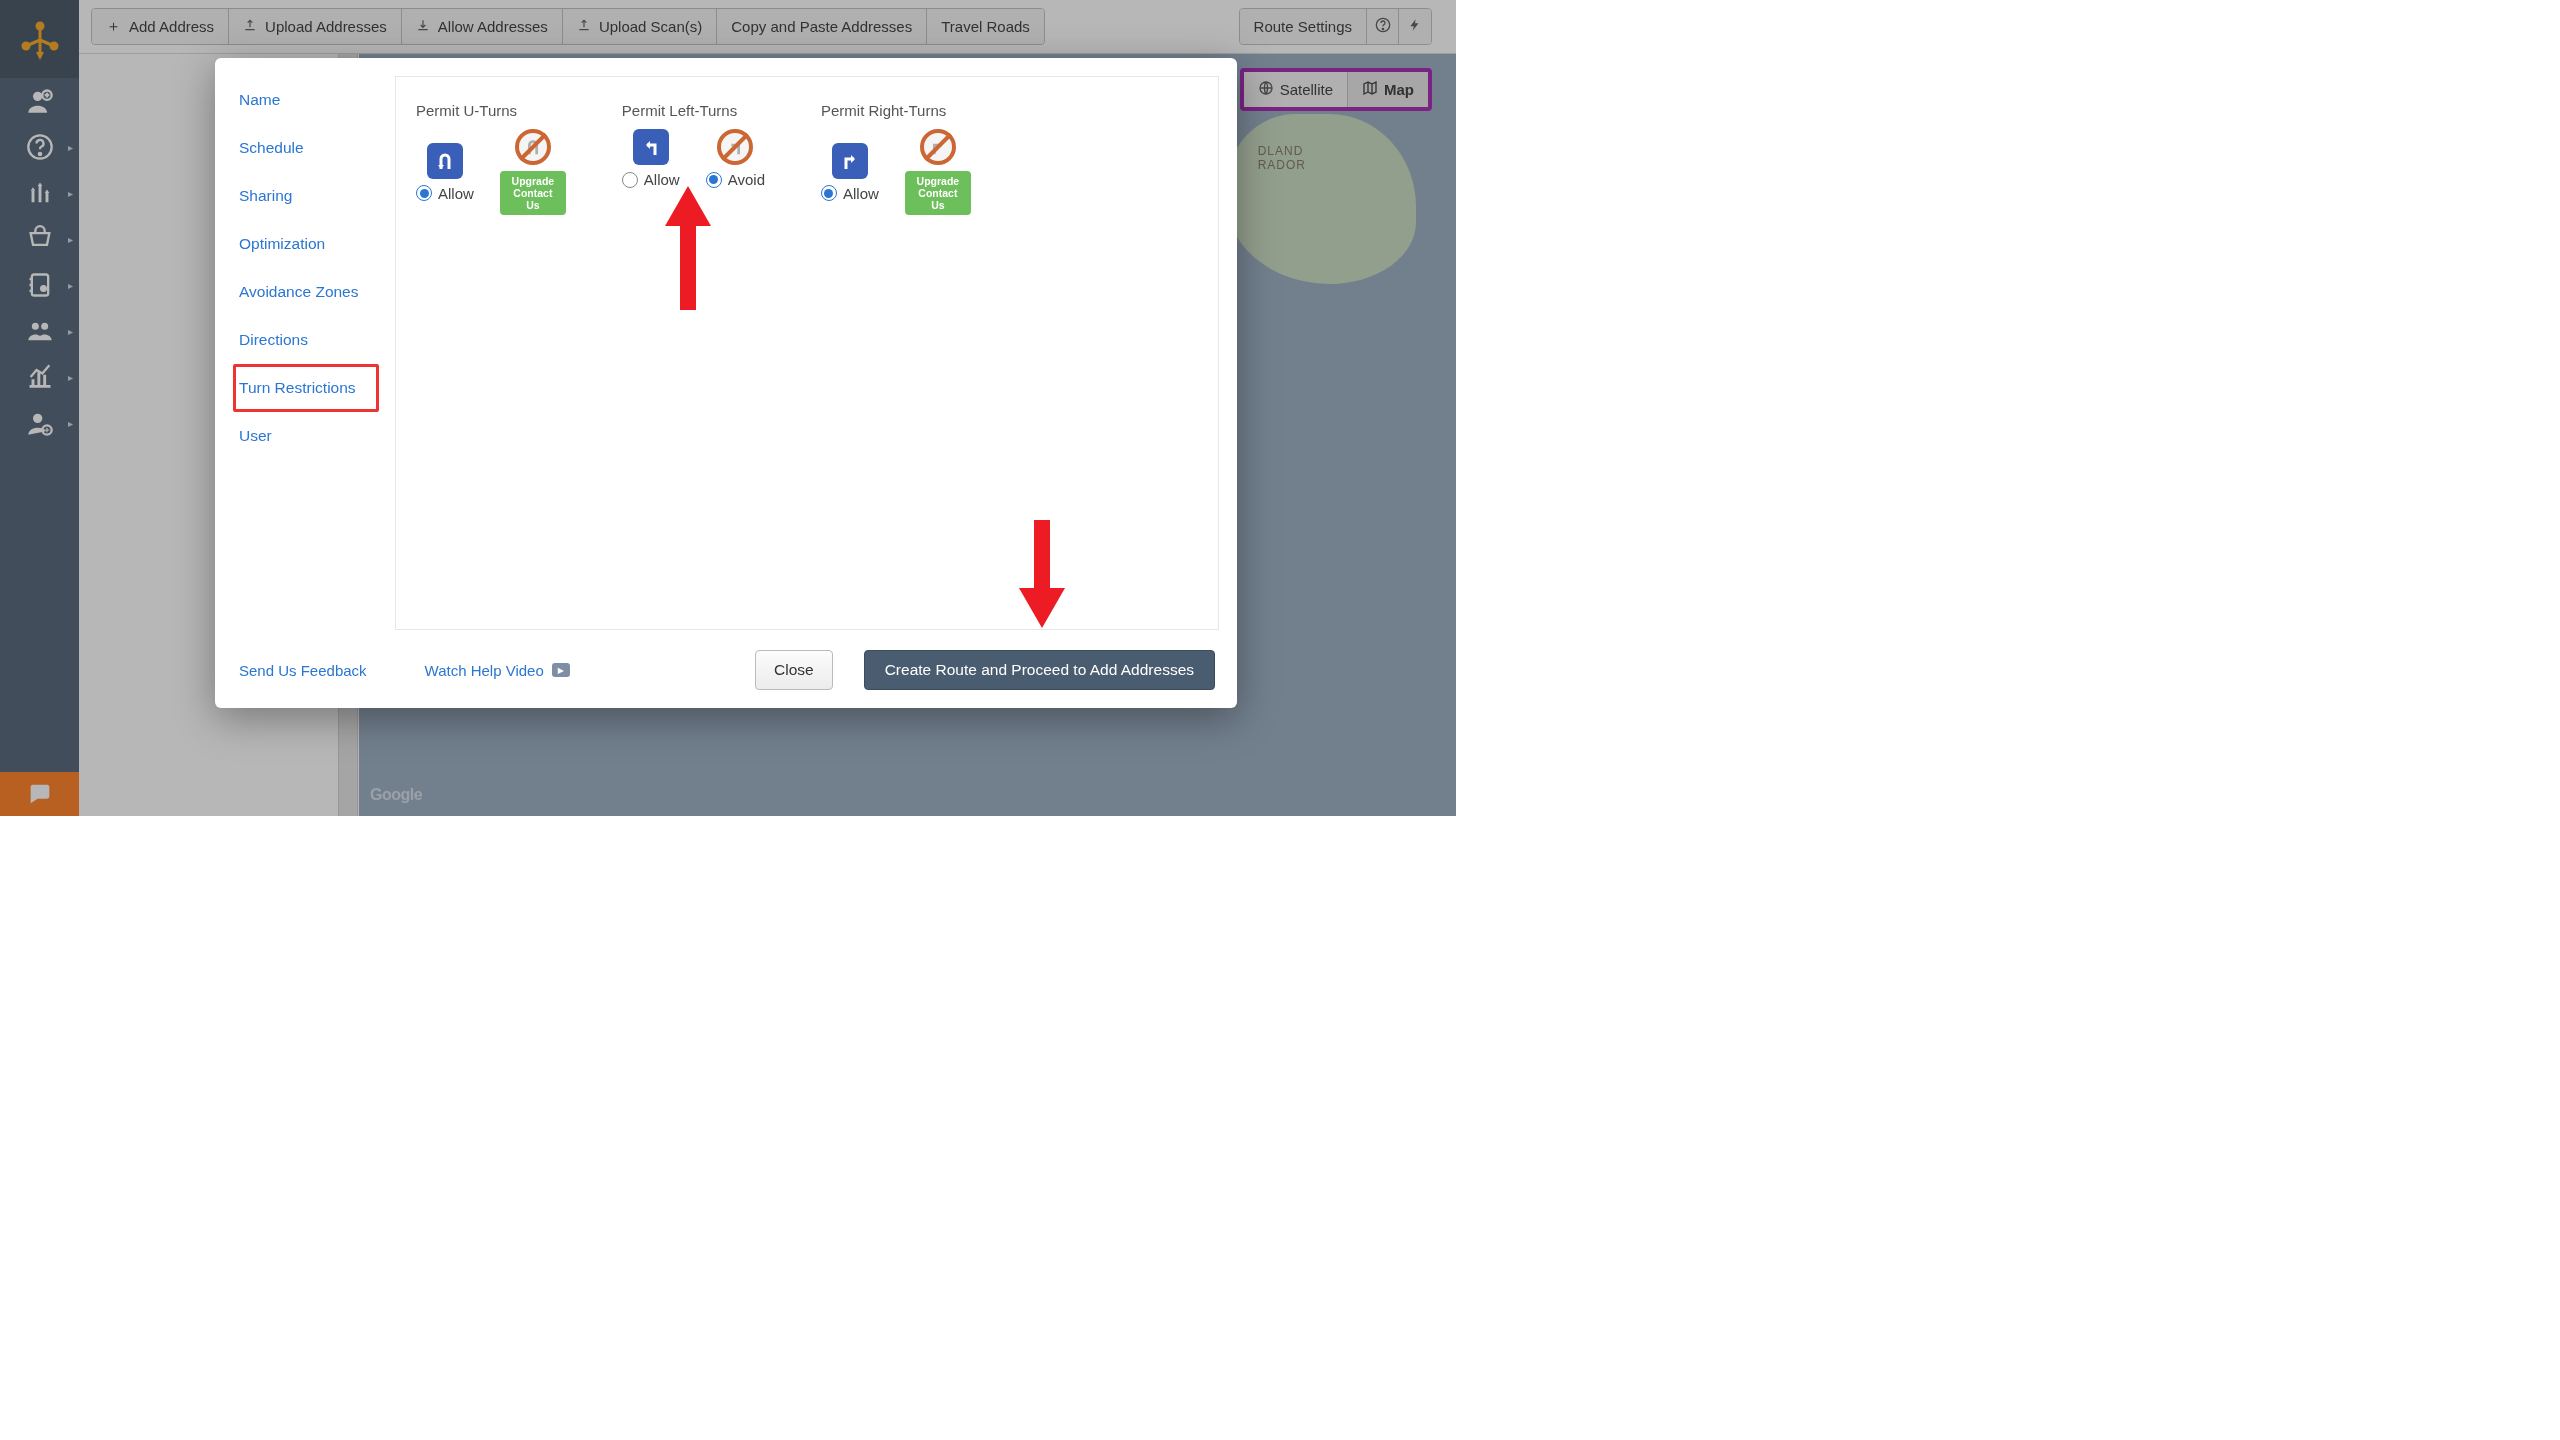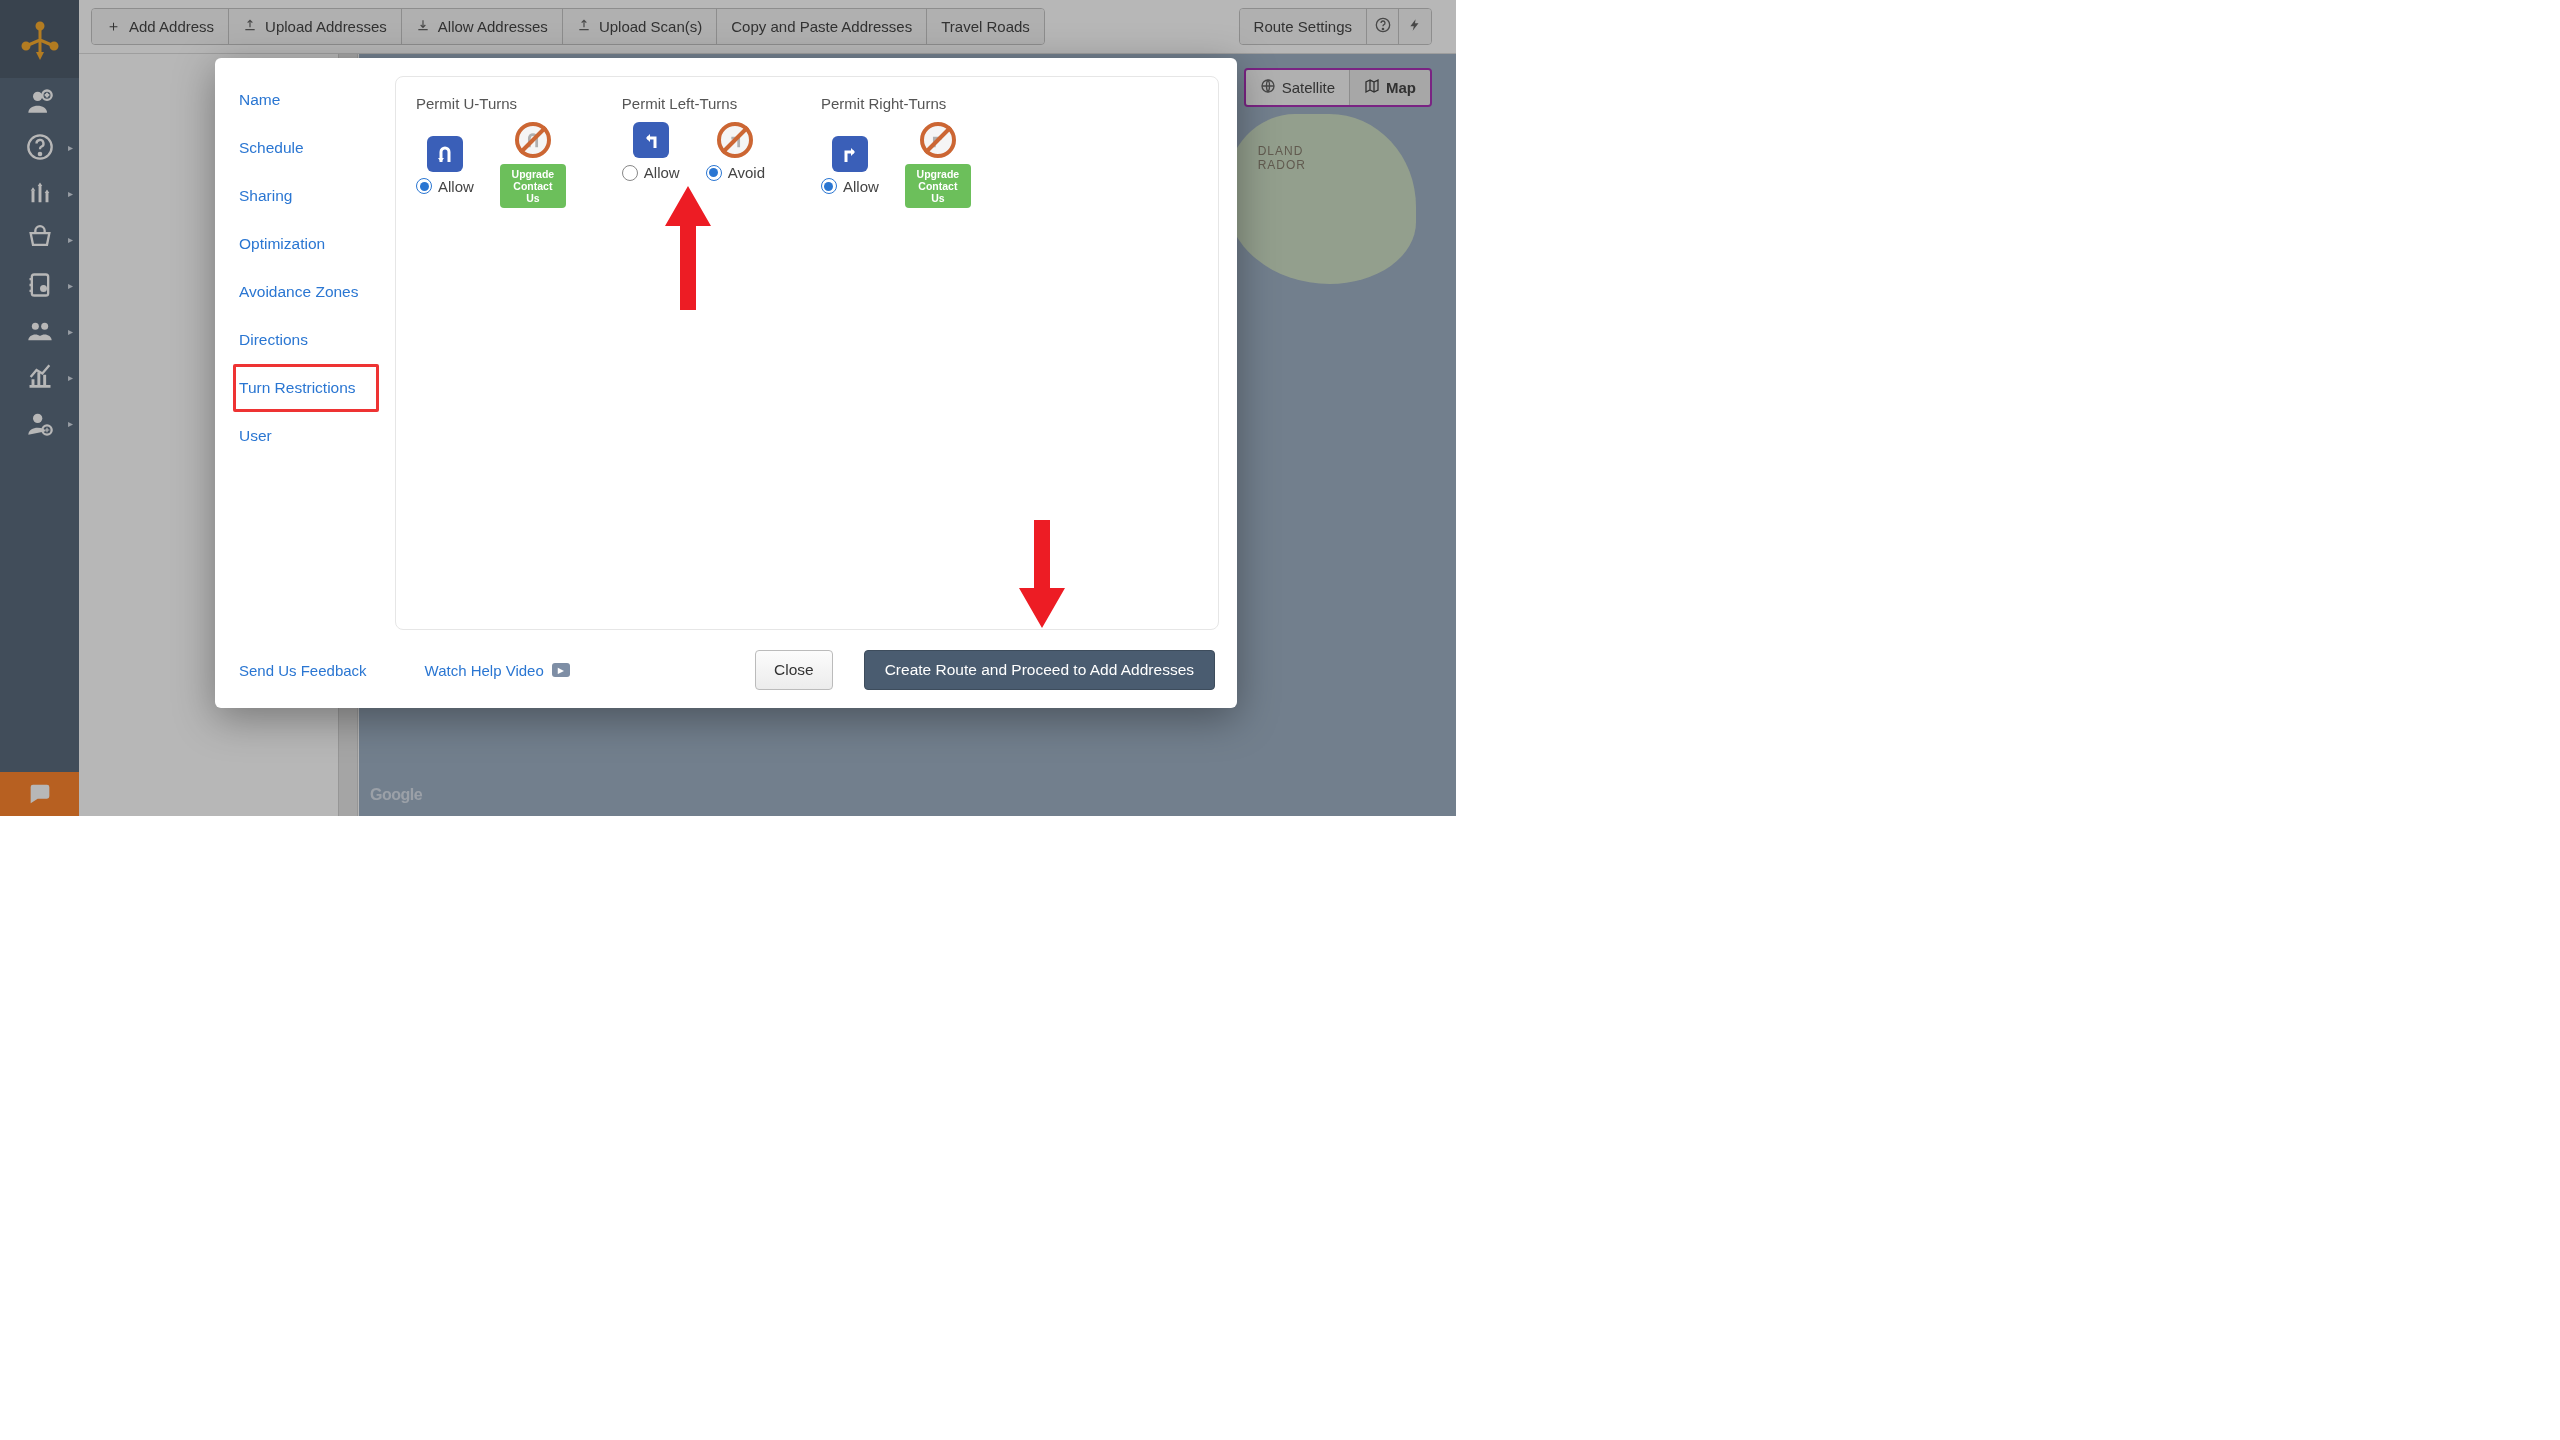--- a/index.html
+++ b/index.html
@@ -19,39 +19,39 @@
 
 .toolbar { position: absolute; left: 79px; right: 0; top: 0; height: 54px; background: #fff; display: flex; align-items: center; padding: 0 12px; gap: 0; border-bottom: 1px solid #d9d9d9; z-index: 2; }
 .tb-group { display: flex; border: 1px solid #bfbfbf; border-radius: 4px; overflow: hidden; margin-right: 12px; }
 .tb-btn { padding: 8px 14px; background: #f4f4f4; border-right: 1px solid #bfbfbf; display: flex; align-items: center; gap: 8px; cursor: pointer; font-size: 15px; color: #333; }
 .tb-btn:last-child { border-right: none; }
 .tb-right { margin-left: auto; display: flex; gap: 8px; }
 .tb-mini { width: 32px; padding: 8px 0; justify-content: center; }
 
 
 .map-area { position: absolute; left: 358px; right: 0; top: 54px; bottom: 0; background: #95a9bf; z-index: 1; overflow: hidden; }
-.map-toggle { position: absolute; right: 24px; top: 14px; display: flex; border: 2px solid #a21caf; border-radius: 4px; overflow: hidden; z-index: 3; }
+.map-toggle { position: absolute; right: 24px; top: 14px; display: flex; border: 4px solid #a21caf; border-radius: 4px; overflow: hidden; z-index: 3; }
 .map-toggle .seg { padding: 8px 14px; background: #f4f4f4; display: flex; align-items: center; gap: 6px; cursor: pointer; font-size: 15px; border-right: 1px solid #bfbfbf; }
 .map-toggle .seg:last-child { border-right: none; }
 .map-toggle .seg.active { background: #e6e6e6; font-weight: 600; }
 .google-wm { position: absolute; left: 12px; bottom: 12px; color: #dfe6ef; font-size: 16px; font-weight: 600; letter-spacing: -0.5px; opacity: 0.85; }
 .island { position: absolute; right: 40px; top: 60px; width: 190px; height: 170px; background: #cddfbf; border-radius: 40% 50% 50% 60% / 48% 60% 40% 55%; opacity: 0.9; }
 .island-label { position: absolute; right: 150px; top: 90px; font-size: 12px; color: #7b7260; text-align: left; line-height: 1.2; letter-spacing: 1px; }
 
 
 .side-panel { position: absolute; left: 79px; top: 54px; bottom: 0; width: 280px; background: #fff; z-index: 2; }
 .side-divider { position: absolute; left: 338px; top: 54px; bottom: 0; width: 20px; background: #e3e3e3; border-left: 1px solid #ccc; border-right: 1px solid #ccc; z-index: 2; }
 
 
 .modal { position: absolute; left: 215px; top: 58px; width: 1022px; height: 650px; background: #fff; border-radius: 6px; box-shadow: 0 10px 40px rgba(0,0,0,0.35); z-index: 10; display: flex; flex-direction: column; }
 .modal-body { flex: 1; display: flex; padding: 18px 18px 10px 18px; gap: 16px; }
 .modal-nav { width: 146px; display: flex; flex-direction: column; }
 .modal-nav a { color: #2a76d2; text-decoration: none; padding: 15px 6px; cursor: pointer; font-size: 15.5px; }
 .modal-nav a.selected { border: 3px solid #e33; border-radius: 2px; padding: 12px 3px; }
-.modal-content { flex: 1; background: #fff; border: 1px solid #e6e6e6; border-radius: 8px; padding: 18px 20px; display: flex; gap: 56px; align-items: flex-start; }
+.modal-content { flex: 1; background: #fff; border: 1px solid #e6e6e6; border-radius: 0; padding: 25px 20px; display: flex; gap: 56px; align-items: flex-start; }
 
 .permit-col { display: flex; flex-direction: column; gap: 10px; }
 .permit-title { color: #555; font-size: 15px; }
 .permit-row { display: flex; align-items: center; gap: 26px; }
 .permit-opt { display: flex; flex-direction: column; align-items: center; gap: 6px; }
 .sign { width: 36px; height: 36px; border-radius: 6px; background: #3a5fb8; display: flex; align-items: center; justify-content: center; }
 .sign svg { width: 24px; height: 24px; }
 .prohib { width: 36px; height: 36px; border-radius: 50%; position: relative; display: flex; align-items: center; justify-content: center; background: #f5f5f5; }
 .prohib svg { width: 22px; height: 22px; opacity: 0.55; }
 .prohib::before { content: ""; position: absolute; inset: 0; border: 4px solid #c63; border-radius: 50%; }

